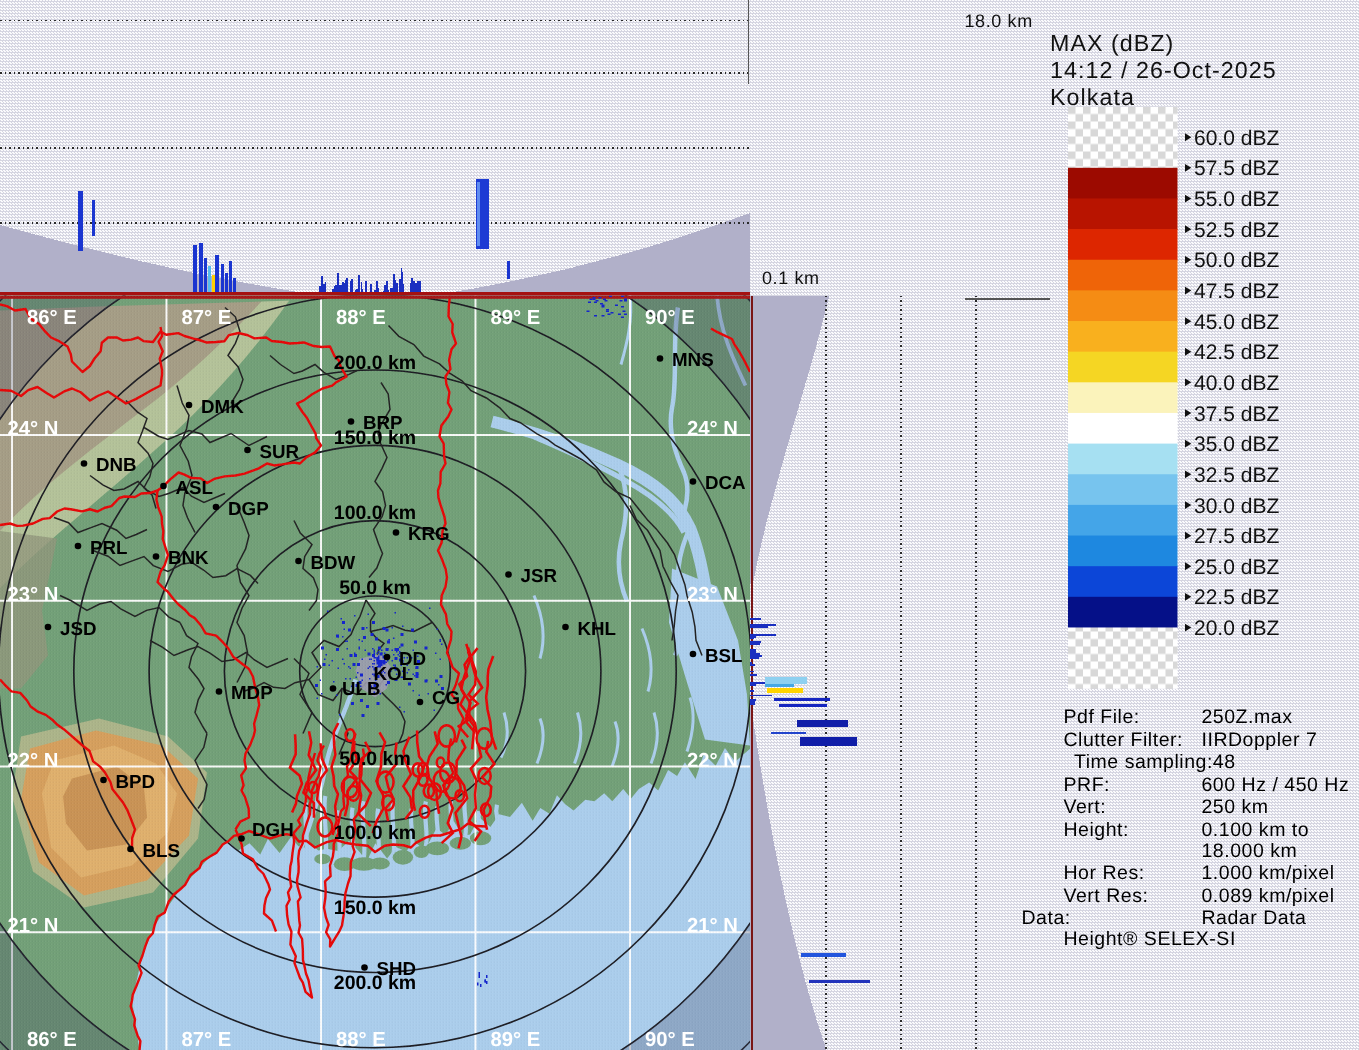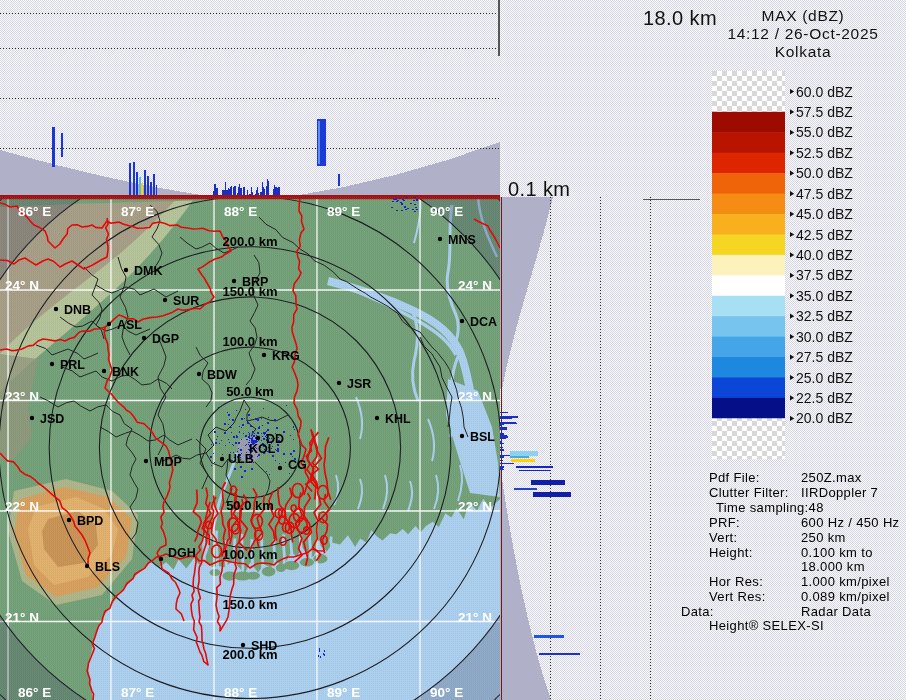--- a/index.html
+++ b/index.html
@@ -1,21 +1,21 @@
 <!DOCTYPE html>
 <html><head><meta charset="utf-8"><title>MAX</title><style>
 html,body{margin:0;padding:0}
 body{width:906px;height:700px;position:relative;overflow:hidden;
 background:#eaeaef;
 background-image:conic-gradient(#fbfbfd 25%,#d5d5e1 0 50%,#fbfbfd 0 75%,#d5d5e1 0);
 background-size:2px 2px;
 font-family:"Liberation Sans",sans-serif;}
 .abs{position:absolute}
 .it{font-size:13px;letter-spacing:0.35px;color:#000000}
-.klabel{font-size:20px;letter-spacing:0.4px;color:#111}
+.klabel{font-size:12px;letter-spacing:0.4px;color:#111}
 svg text{font-family:"Liberation Sans",sans-serif}
 .stn{font-size:12.5px;font-weight:bold;fill:#000}
 .ring{font-size:13px;font-weight:bold;fill:#000}
 .grid{font-size:13.5px;font-weight:bold;fill:#fff}
 .dbz{font-size:14px;fill:#111}
 </style></head><body>
 
 <svg class="abs" style="left:0;top:0" width="500" height="197" shape-rendering="crispEdges">
   <path d="M0,150 C80,172 140,186 214,197 L0,197 Z" fill="#b1b0c9"></path>
   <path d="M500,142 C430,168 360,186 288,197 L500,197 Z" fill="#b1b0c9"></path>
@@ -690,21 +690,21 @@
 <circle cx="280" cy="271" r="2.2" fill="#000"></circle>
     <text x="288" y="272" class="stn">CG</text>
 <circle cx="161" cy="362" r="2.2" fill="#000"></circle>
     <text x="168" y="360" class="stn">DGH</text>
 </svg>
 
 <div class="abs klabel" style="left:643px;top:7px">18.0 km</div>
 <div class="abs klabel" style="left:508px;top:178px">0.1 km</div>
 
 <div class="abs" style="left:700px;top:0;width:206px;height:700px;font-size:15.5px;letter-spacing:0.7px;color:#111">
-  <div style="text-align:center;margin-top:7px;line-height:18px">MAX (dBZ)<br>14:12 / 26-Oct-2025<br>Kolkata</div>
+  <div style="margin-top:21px;line-height:18px">MAX (dBZ)<br>14:12 / 26-Oct-2025<br>Kolkata</div>
 </div>
 <svg class="abs" style="left:712px;top:71px" width="180" height="400">
   <defs>
     <pattern id="chk" width="10" height="10" patternUnits="userSpaceOnUse">
       <rect width="10" height="10" fill="#ffffff"></rect>
       <rect width="5" height="5" fill="#d8d8d8"></rect>
       <rect x="5" y="5" width="5" height="5" fill="#d8d8d8"></rect>
     </pattern>
   </defs>
   <rect x="0" y="0" width="73" height="40.9" fill="url(#chk)"></rect>

